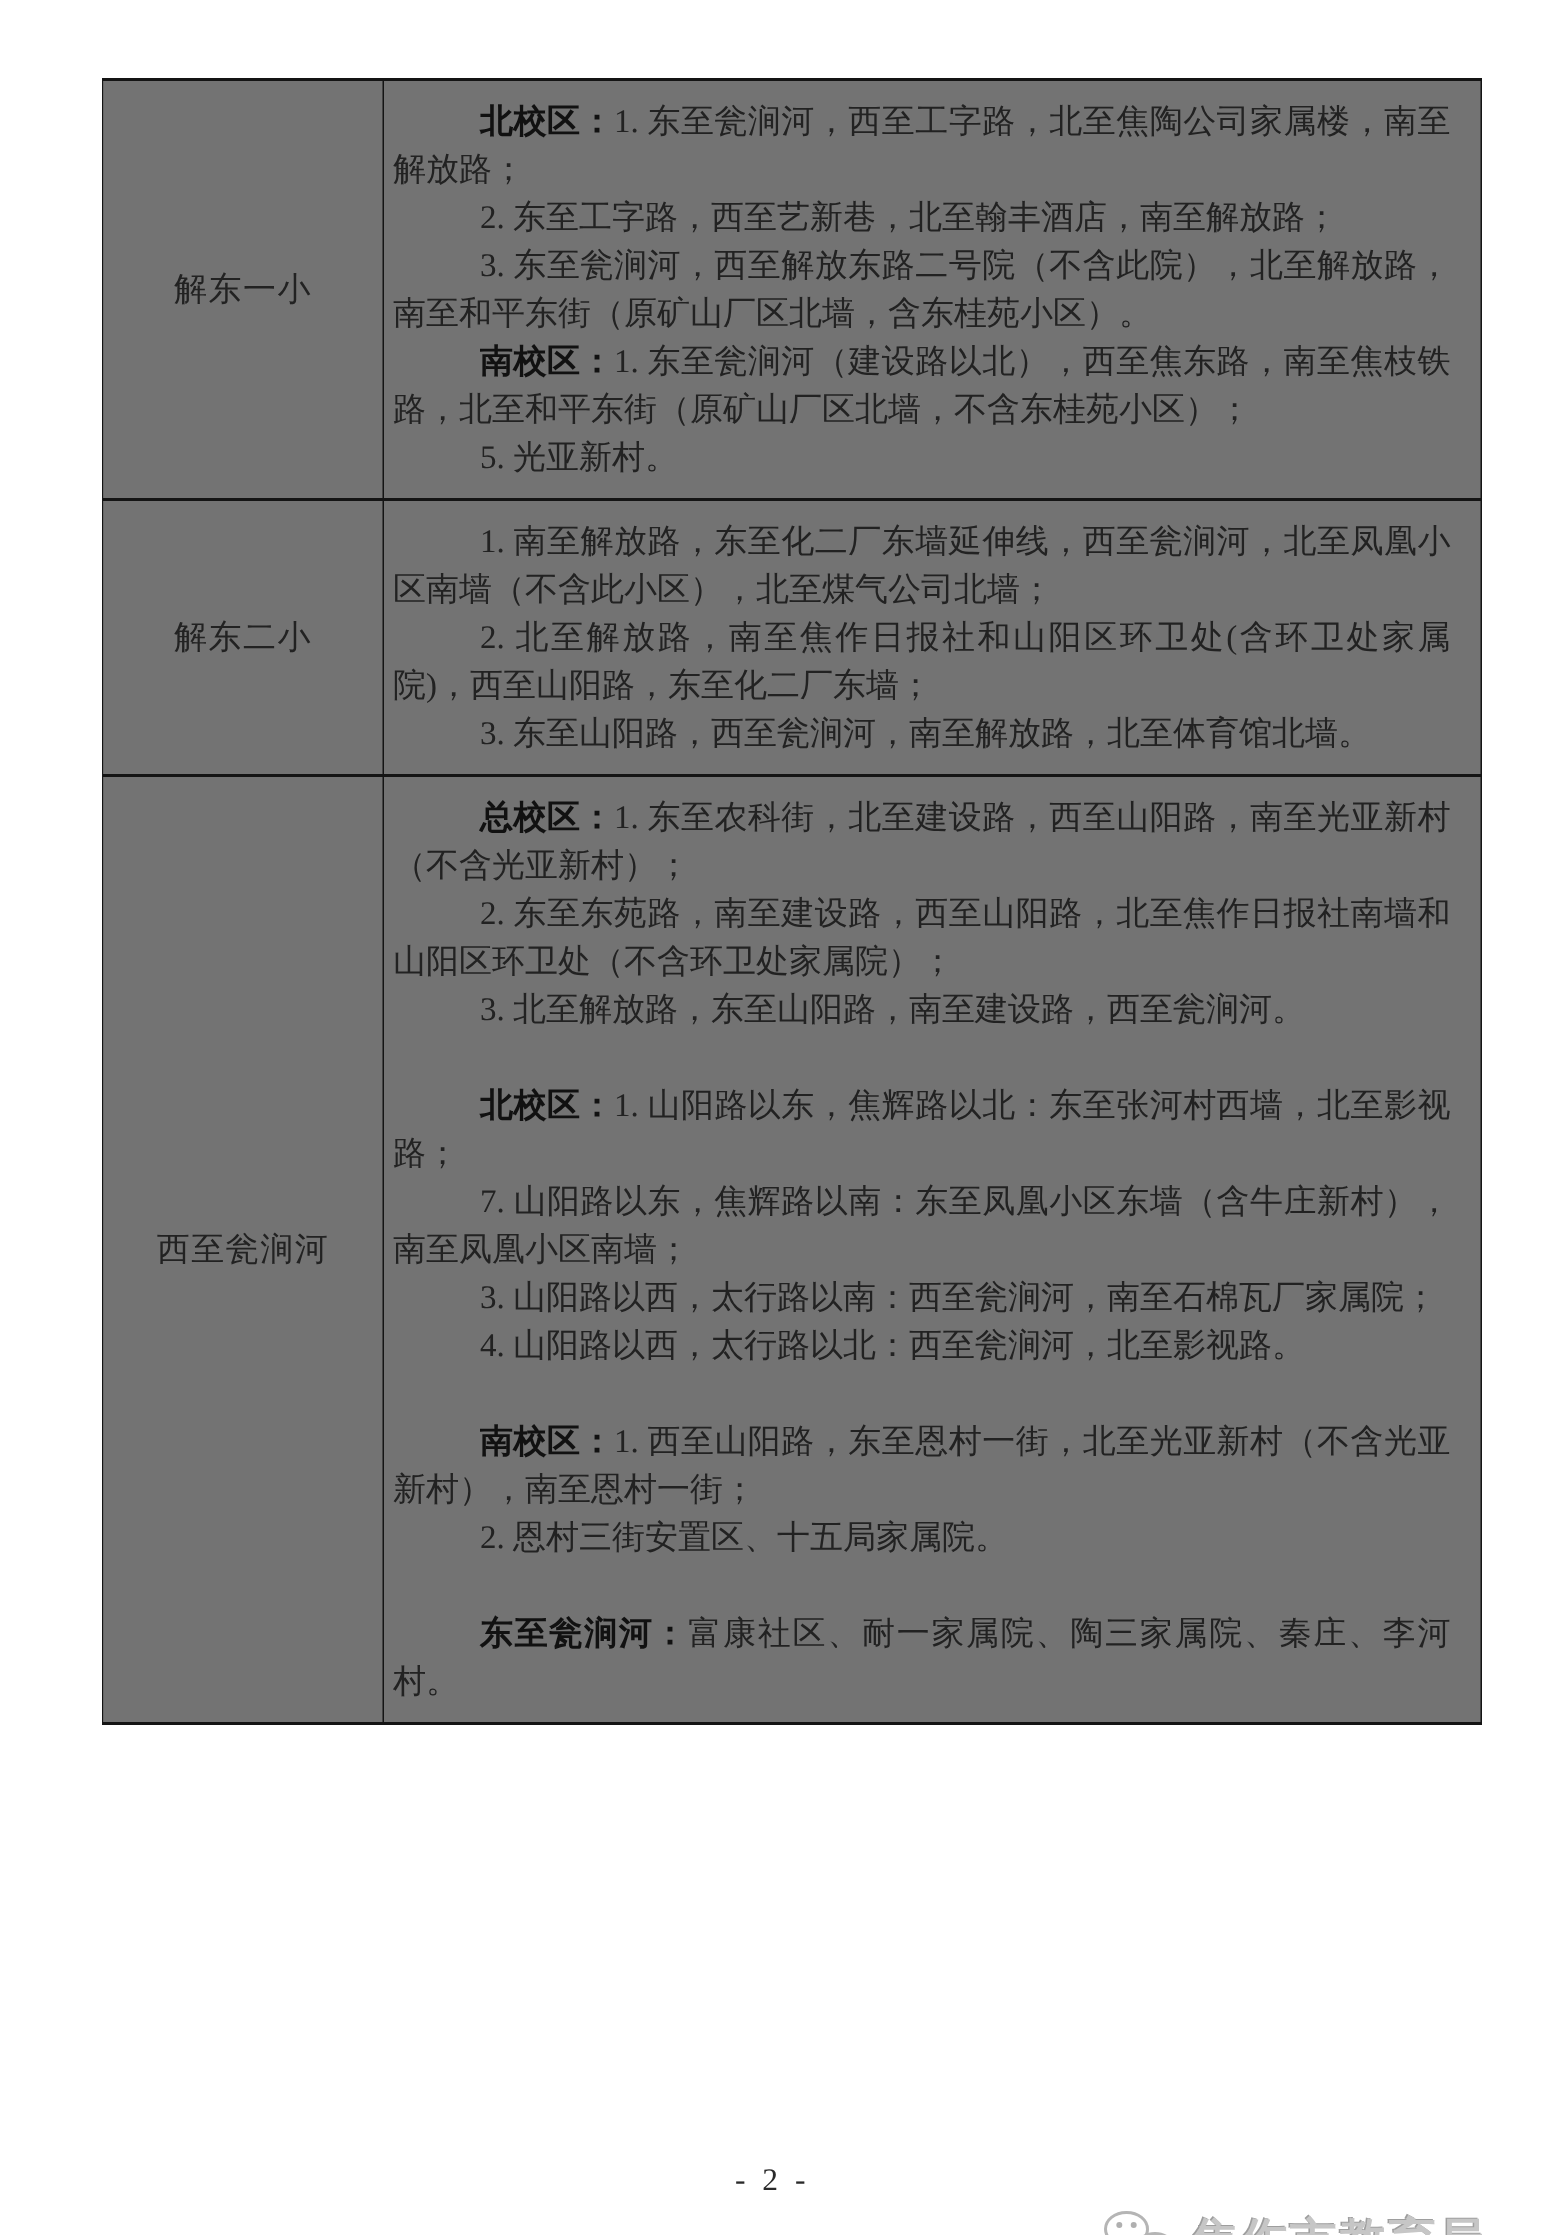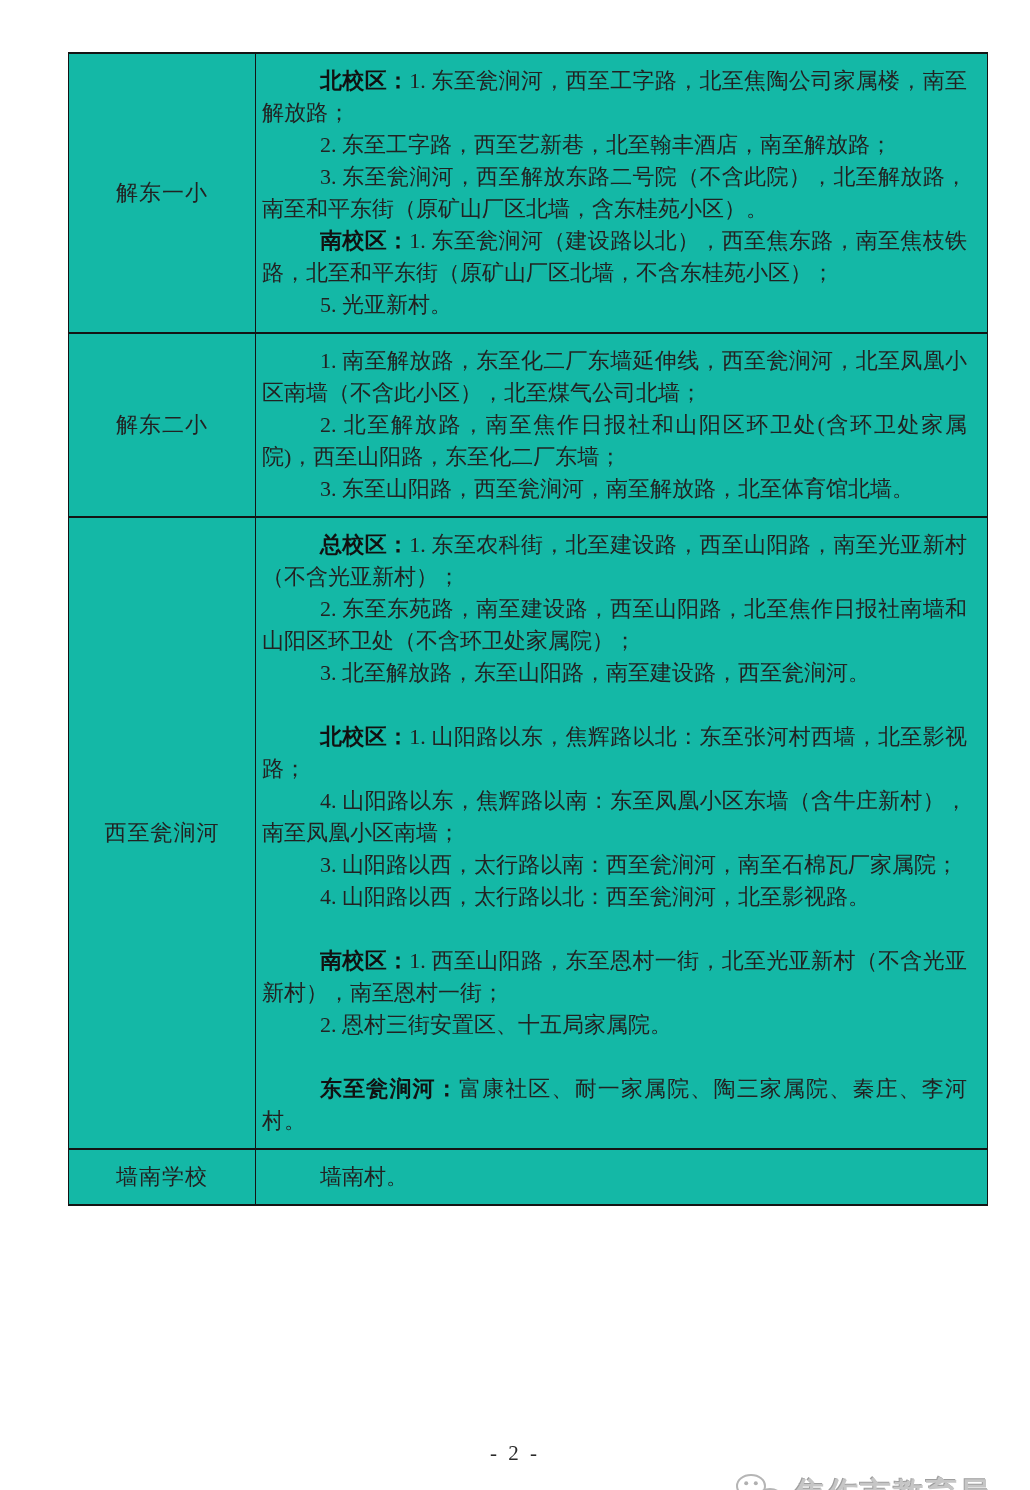--- a/index.html
+++ b/index.html
@@ -18,21 +18,21 @@
     top: 52px;
     width: 920px;
     border-collapse: collapse;
     table-layout: fixed;
   }
   .district-table td {
     border-left: 1px solid #141414;
     border-right: 1px solid #141414;
     border-top: 2px solid #141414;
     border-bottom: 2px solid #141414;
-    background: #14b8a6;
+    background: #737373;
   }
   td.school-cell {
     width: 184px;
     text-align: center;
     vertical-align: middle;
     font-size: 22px;
     letter-spacing: 1px;
     color: #222222;
   }
   td.desc-cell {
@@ -110,34 +110,28 @@
           </td>
         </tr>
         <tr>
           <td class="school-cell">西至瓮涧河</td>
           <td class="desc-cell">
             <p><b class="campus-label">总校区：</b>1. 东至农科街，北至建设路，西至山阳路，南至光亚新村（不含光亚新村）；</p>
             <p>2. 东至东苑路，南至建设路，西至山阳路，北至焦作日报社南墙和山阳区环卫处（不含环卫处家属院）；</p>
             <p>3. 北至解放路，东至山阳路，南至建设路，西至瓮涧河。</p>
             <p class="spacer"></p>
             <p><b class="campus-label">北校区：</b>1. 山阳路以东，焦辉路以北：东至张河村西墙，北至影视路；</p>
-            <p>4. 山阳路以东，焦辉路以南：东至凤凰小区东墙（含牛庄新村），南至凤凰小区南墙；</p>
+            <p>7. 山阳路以东，焦辉路以南：东至凤凰小区东墙（含牛庄新村），南至凤凰小区南墙；</p>
             <p>3. 山阳路以西，太行路以南：西至瓮涧河，南至石棉瓦厂家属院；</p>
             <p>4. 山阳路以西，太行路以北：西至瓮涧河，北至影视路。</p>
             <p class="spacer"></p>
             <p><b class="campus-label">南校区：</b>1. 西至山阳路，东至恩村一街，北至光亚新村（不含光亚新村），南至恩村一街；</p>
             <p>2. 恩村三街安置区、十五局家属院。</p>
             <p class="spacer"></p>
             <p><b class="campus-label">东至瓮涧河：</b>富康社区、耐一家属院、陶三家属院、秦庄、李河村。</p>
-          </td>
-        </tr>
-        <tr>
-          <td class="school-cell">墙南学校</td>
-          <td class="desc-cell">
-            <p>墙南村。</p>
           </td>
         </tr>
       </tbody>
   </table>
 
   <div class="footer-pageno">- 2 -</div>
 
   <div class="watermark">
     <svg class="wechat-icon" width="52" height="44" viewBox="0 0 52 44">
       <g stroke="#b5b5b5" stroke-width="2" fill="#ffffff">

